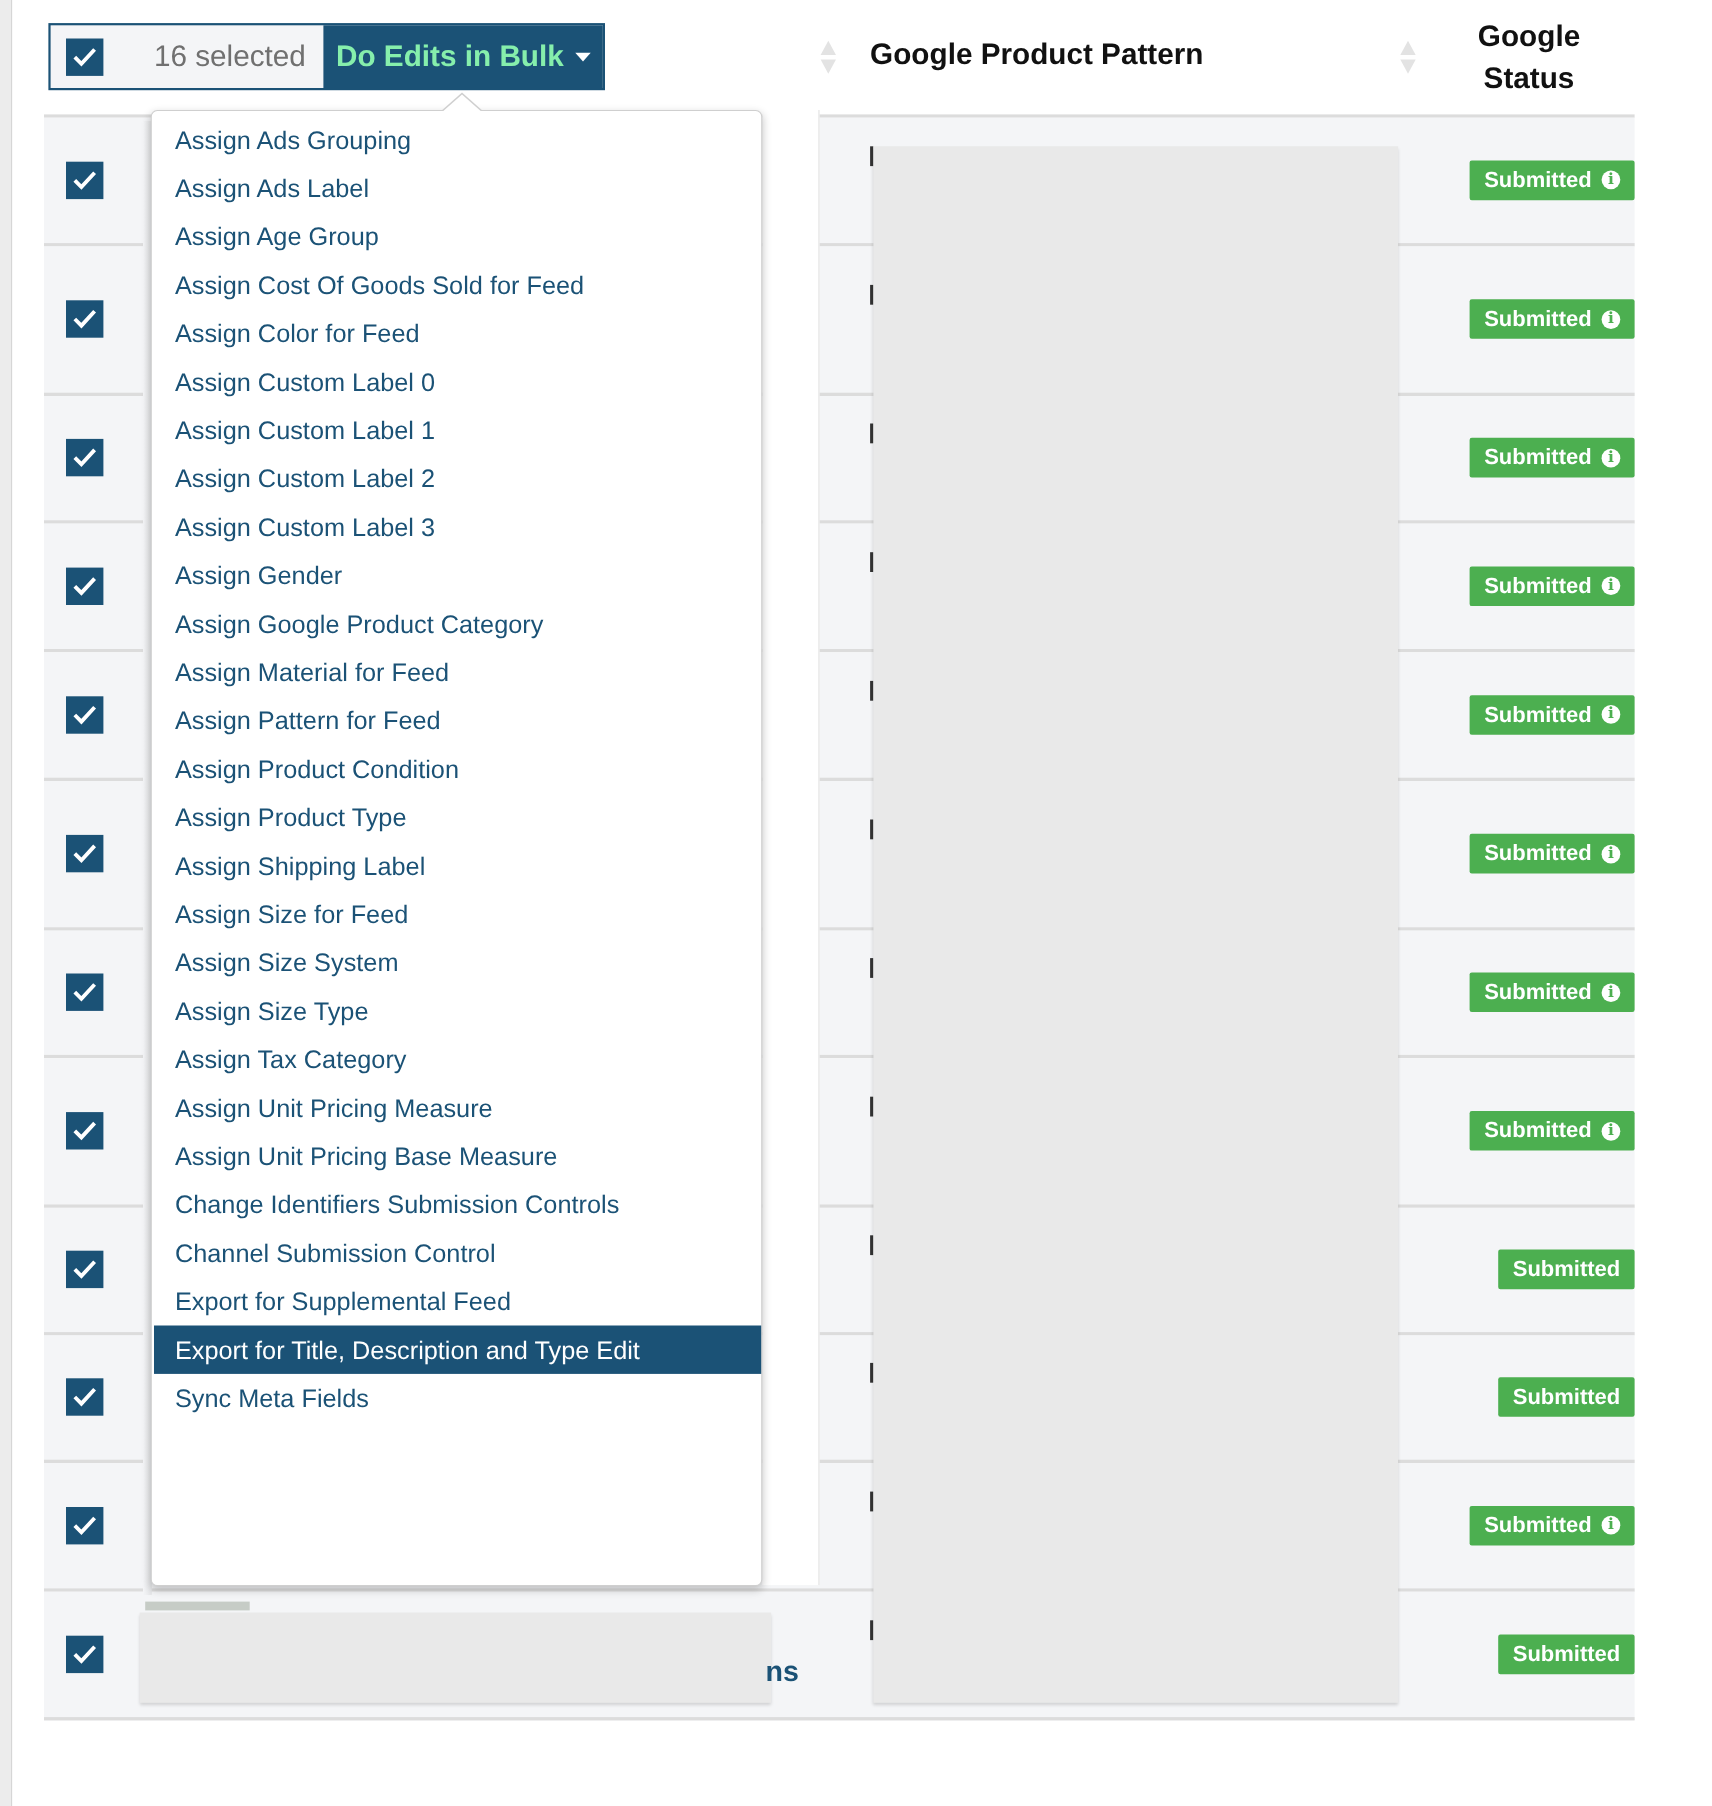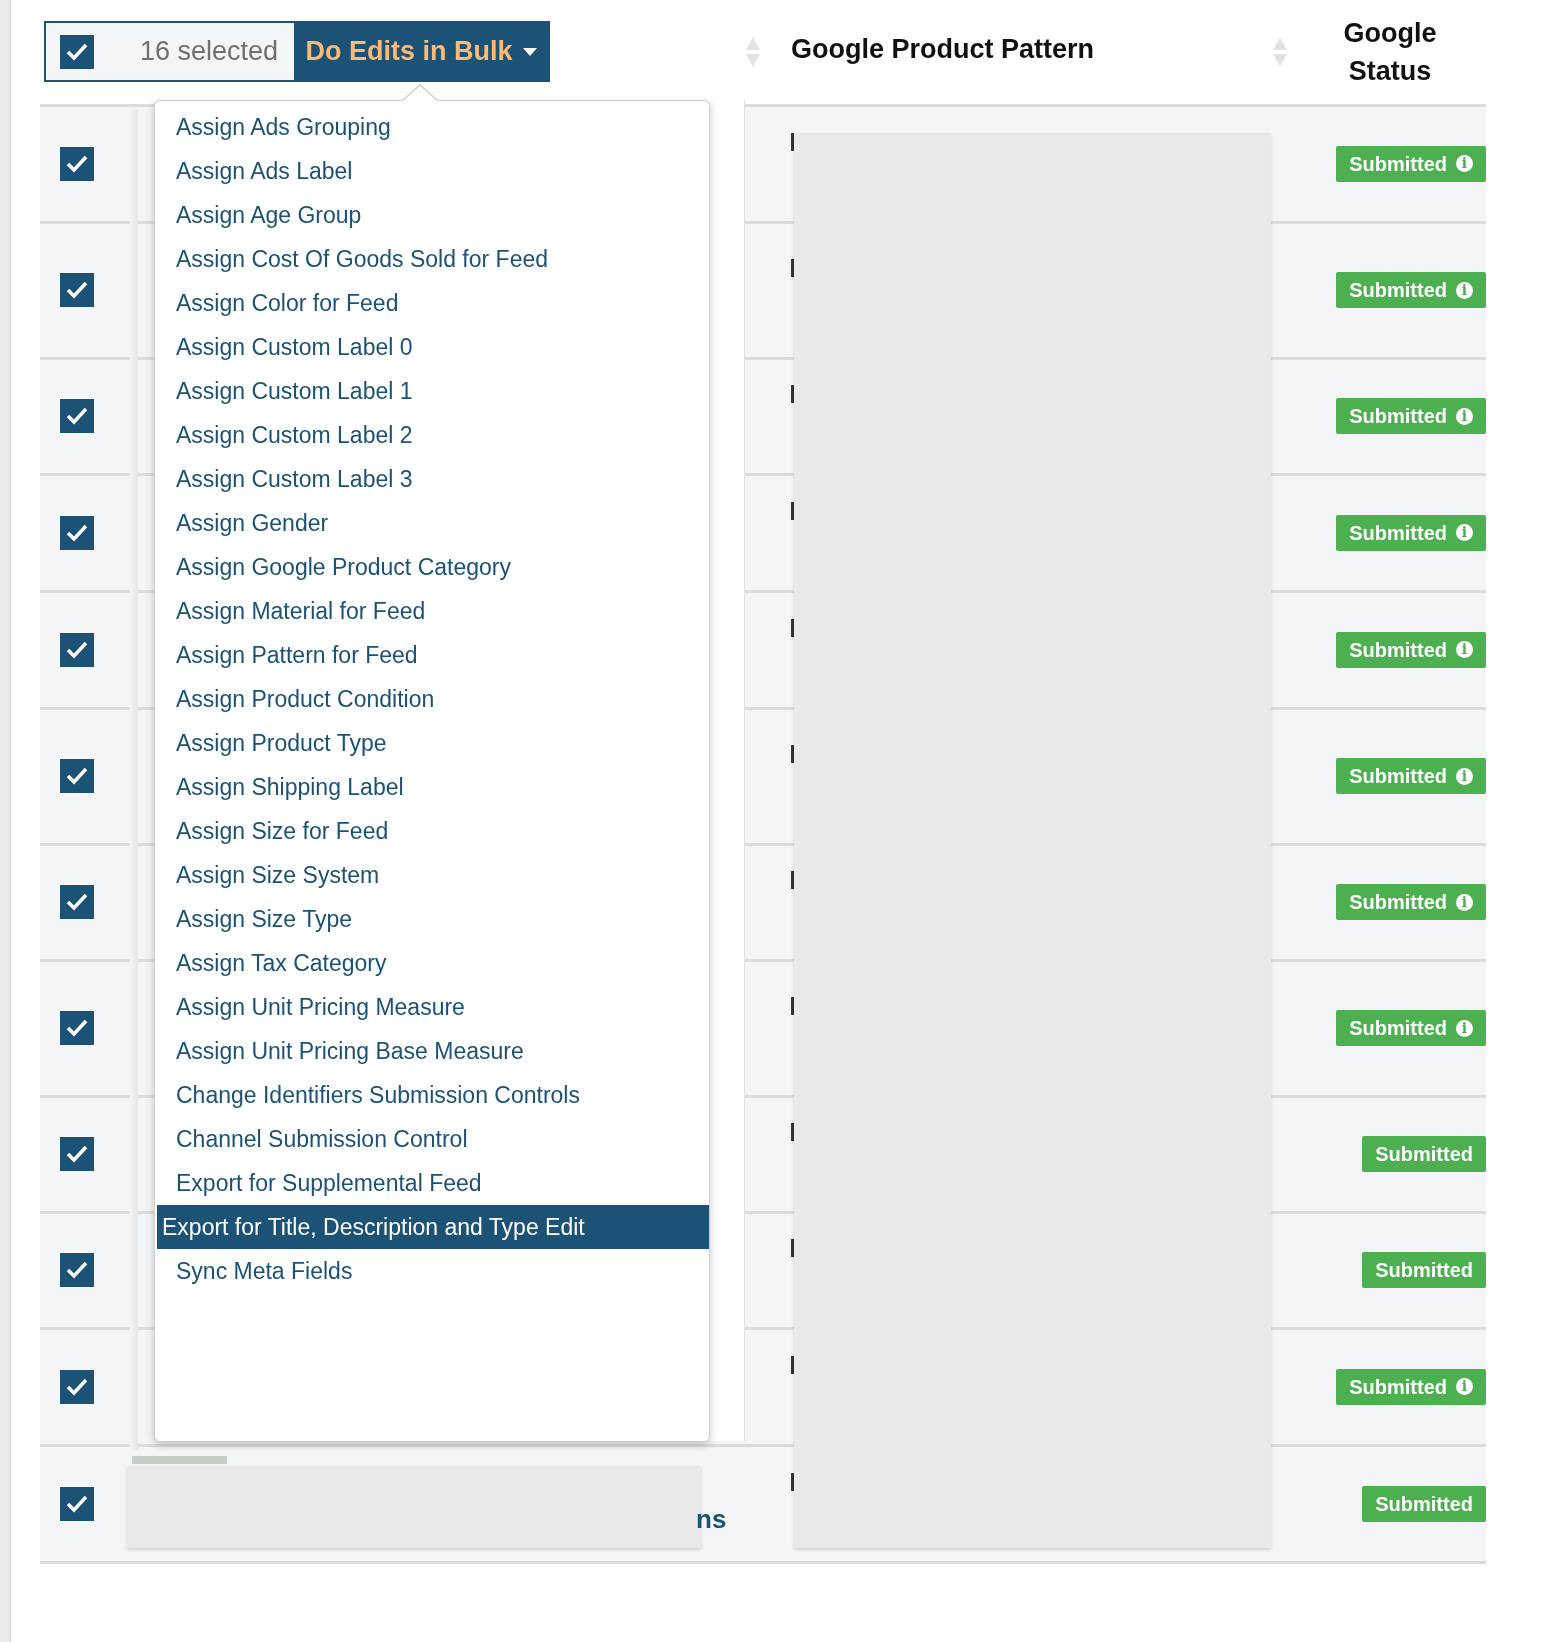--- a/index.html
+++ b/index.html
@@ -19,21 +19,21 @@
     border:2px solid #1b5276; box-sizing:border-box; display:flex; background:#f4f5f7;
   }
   .bulk-check {
     width:34px; height:34px; margin:12px 0 0 14px; background:#1b5276;
     display:flex; align-items:center; justify-content:center;
   }
   .selected-count {
     flex:1; color:#707070; font-size:27px; line-height:57px; text-align:right; padding-right:16px;
   }
   .bulk-button {
-    width:254px; background:#1b5276; color:#fdba74; font-size:27px; font-weight:bold;
+    width:254px; background:#1b5276; color:#86efac; font-size:27px; font-weight:bold;
     line-height:57px; display:flex; align-items:center; justify-content:center; gap:10px; cursor:pointer;
   }
   .caret { width:0; height:0; border-left:7px solid transparent; border-right:7px solid transparent; border-top:8px solid #fff; }
   .sort-icon { position:absolute; width:14px; height:30px; }
   .sort-icon .up { position:absolute; top:0; left:0; width:0; height:0; border-left:7px solid transparent; border-right:7px solid transparent; border-bottom:13px solid #e3e3e3; }
   .sort-icon .down { position:absolute; bottom:0; left:0; width:0; height:0; border-left:7px solid transparent; border-right:7px solid transparent; border-top:13px solid #e3e3e3; }
   .col-head { position:absolute; color:#111; font-weight:bold; font-size:27px; }
   .col-gpc { left:791px; top:34px; }
   .col-status { left:1330px; top:14px; width:120px; text-align:center; line-height:38px; }
 
@@ -66,42 +66,42 @@
   }
   .redacted-thumb { position:absolute; left:132px; top:1456px; width:95px; height:8px; background:#c6ccc6; }
   .title-tail { position:absolute; left:696px; top:1504px; color:#1b5276; font-size:26px; font-weight:bold; }
   .row-edge-left {
     position:absolute; left:130px; top:110px; width:8px; height:1340px;
     background:linear-gradient(to right,#f4f5f7,#e5e6e8);
   }
 
   
   .dropdown {
-    position:absolute; left:154px; top:100px; width:556px; height:1342px; background:#fff;
+    position:absolute; left:137px; top:100px; width:556px; height:1342px; background:#fff;
     border:1px solid #cfcfcf; border-radius:6px; box-sizing:border-box;
     box-shadow:0 3px 8px rgba(0,0,0,0.22); z-index:10;
   }
   .dropdown-strip {
     position:absolute; left:693px; top:100px; width:51px; height:1341px; background:#fff;
     border-right:1px solid #e1e1e1; z-index:9;
   }
   .dropdown-arrow {
     position:absolute; left:401px; top:84px; width:0; height:0; z-index:11;
     border-left:19px solid transparent; border-right:19px solid transparent; border-bottom:17px solid #cfcfcf;
   }
   .dropdown-arrow-inner {
     position:absolute; left:403px; top:86px; width:0; height:0; z-index:12;
     border-left:17px solid transparent; border-right:17px solid transparent; border-bottom:15px solid #fff;
   }
   .menu-list { list-style:none; margin:0; padding:4px 0 0 0; }
   .menu-item {
     height:44px; line-height:44px; padding-left:21px; color:#1b5276; font-size:23px;
     cursor:pointer; white-space:nowrap;
   }
-  .menu-item.active { background:#1b5276; color:#fff; margin-left:2px; padding-left:5px; }
+  .menu-item.active { background:#1b5276; color:#fff; margin-left:2px; padding-left:19px; }
 </style>
 </head>
 <body>
 
 <div class="left-rail"></div>
 
 <div class="header"></div>
 
 <div class="bulk-bar">
   <div class="bulk-check">

